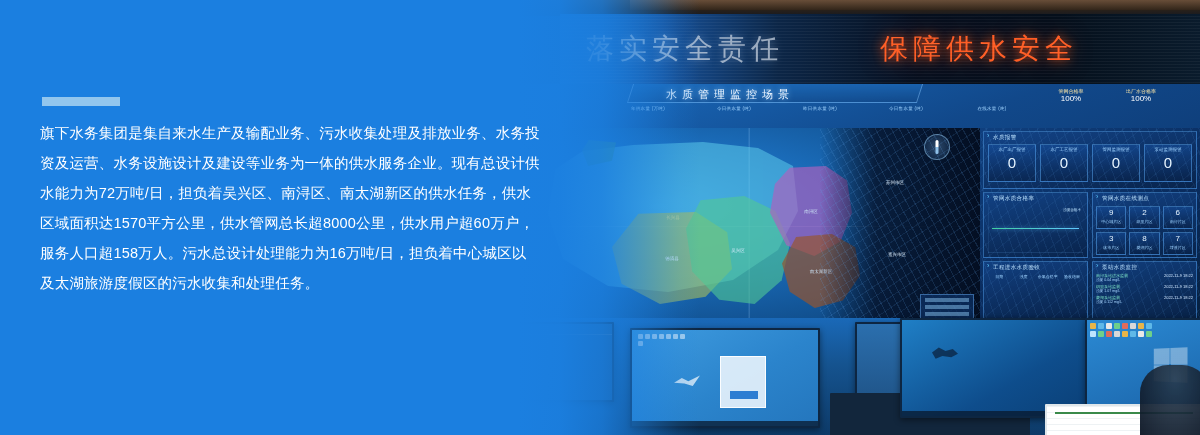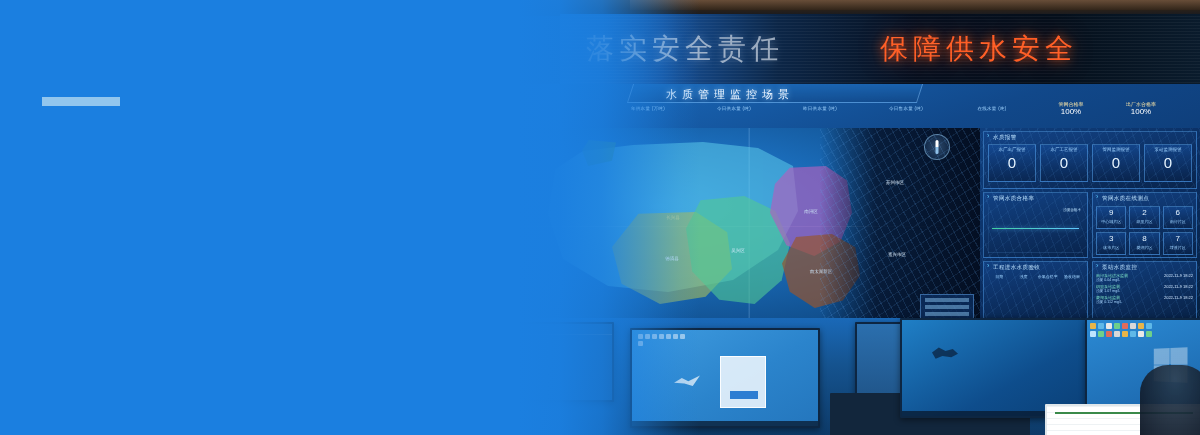--- a/index.html
+++ b/index.html
@@ -74,21 +74,21 @@
     border:1px solid rgba(140,200,255,.45);
     border-top:none;
     background:linear-gradient(180deg,rgba(30,110,190,.55),rgba(12,50,100,.2));
     transform:skewX(-18deg);
   }
   
   .kpi-strip{ position:absolute; left:90px; top:22px; width:420px; height:22px; display:flex; gap:10px; }
   .kpi{ flex:1; text-align:center; }
   .kpi .k-l{ font-size:4.5px; color:#9fd3ff; letter-spacing:.3px; display:block; filter:blur(.35px); }
   .kpi .k-v{ font-size:6px; color:#dff0ff; display:block; }
-  .kpi-pct{ position:absolute; top:4px; width:62px; text-align:center;margin-top:13px; }
+  .kpi-pct{ position:absolute; top:4px; width:62px; text-align:center; }
   .kpi-pct .p-l{ display:block; font-size:5px; color:#ffe9a8; filter:blur(.3px); }
   .kpi-pct .p-v{ display:block; font-size:8px; color:#ffffff; }
   .kpi-a{ left:520px; } .kpi-b{ left:590px; }
 
   
   .mapzone{
     position:absolute; left:0; top:44px; width:460px; height:196px;
     background:
       radial-gradient(ellipse at 30% 40%, #2a8ad8 0%, #1a6bb8 40%, #11508f 75%, #0c3a6d 100%);
     overflow:hidden;
@@ -584,15 +584,16 @@
           <div class="sheet"></div>
         </div>
       <div class="person"></div>
     </div>
   </div>
 
   <div class="fade"></div>
 
   <div class="content">
     <div class="title-bar"></div>
+    <p class="desc">旗下水务集团是集自来水生产及输配业务、污水收集处理及排放业务、水务投资及运营、水务设施设计及建设等业务为一体的供水服务企业。现有总设计供水能力为72万吨/日，担负着吴兴区、南浔区、南太湖新区的供水任务，供水区域面积达1570平方公里，供水管网总长超8000公里，供水用户超60万户，服务人口超158万人。污水总设计处理能力为16万吨/日，担负着中心城区以及太湖旅游度假区的污水收集和处理任务。</p>
   </div>
 
 </div>
 
 </body></html>

